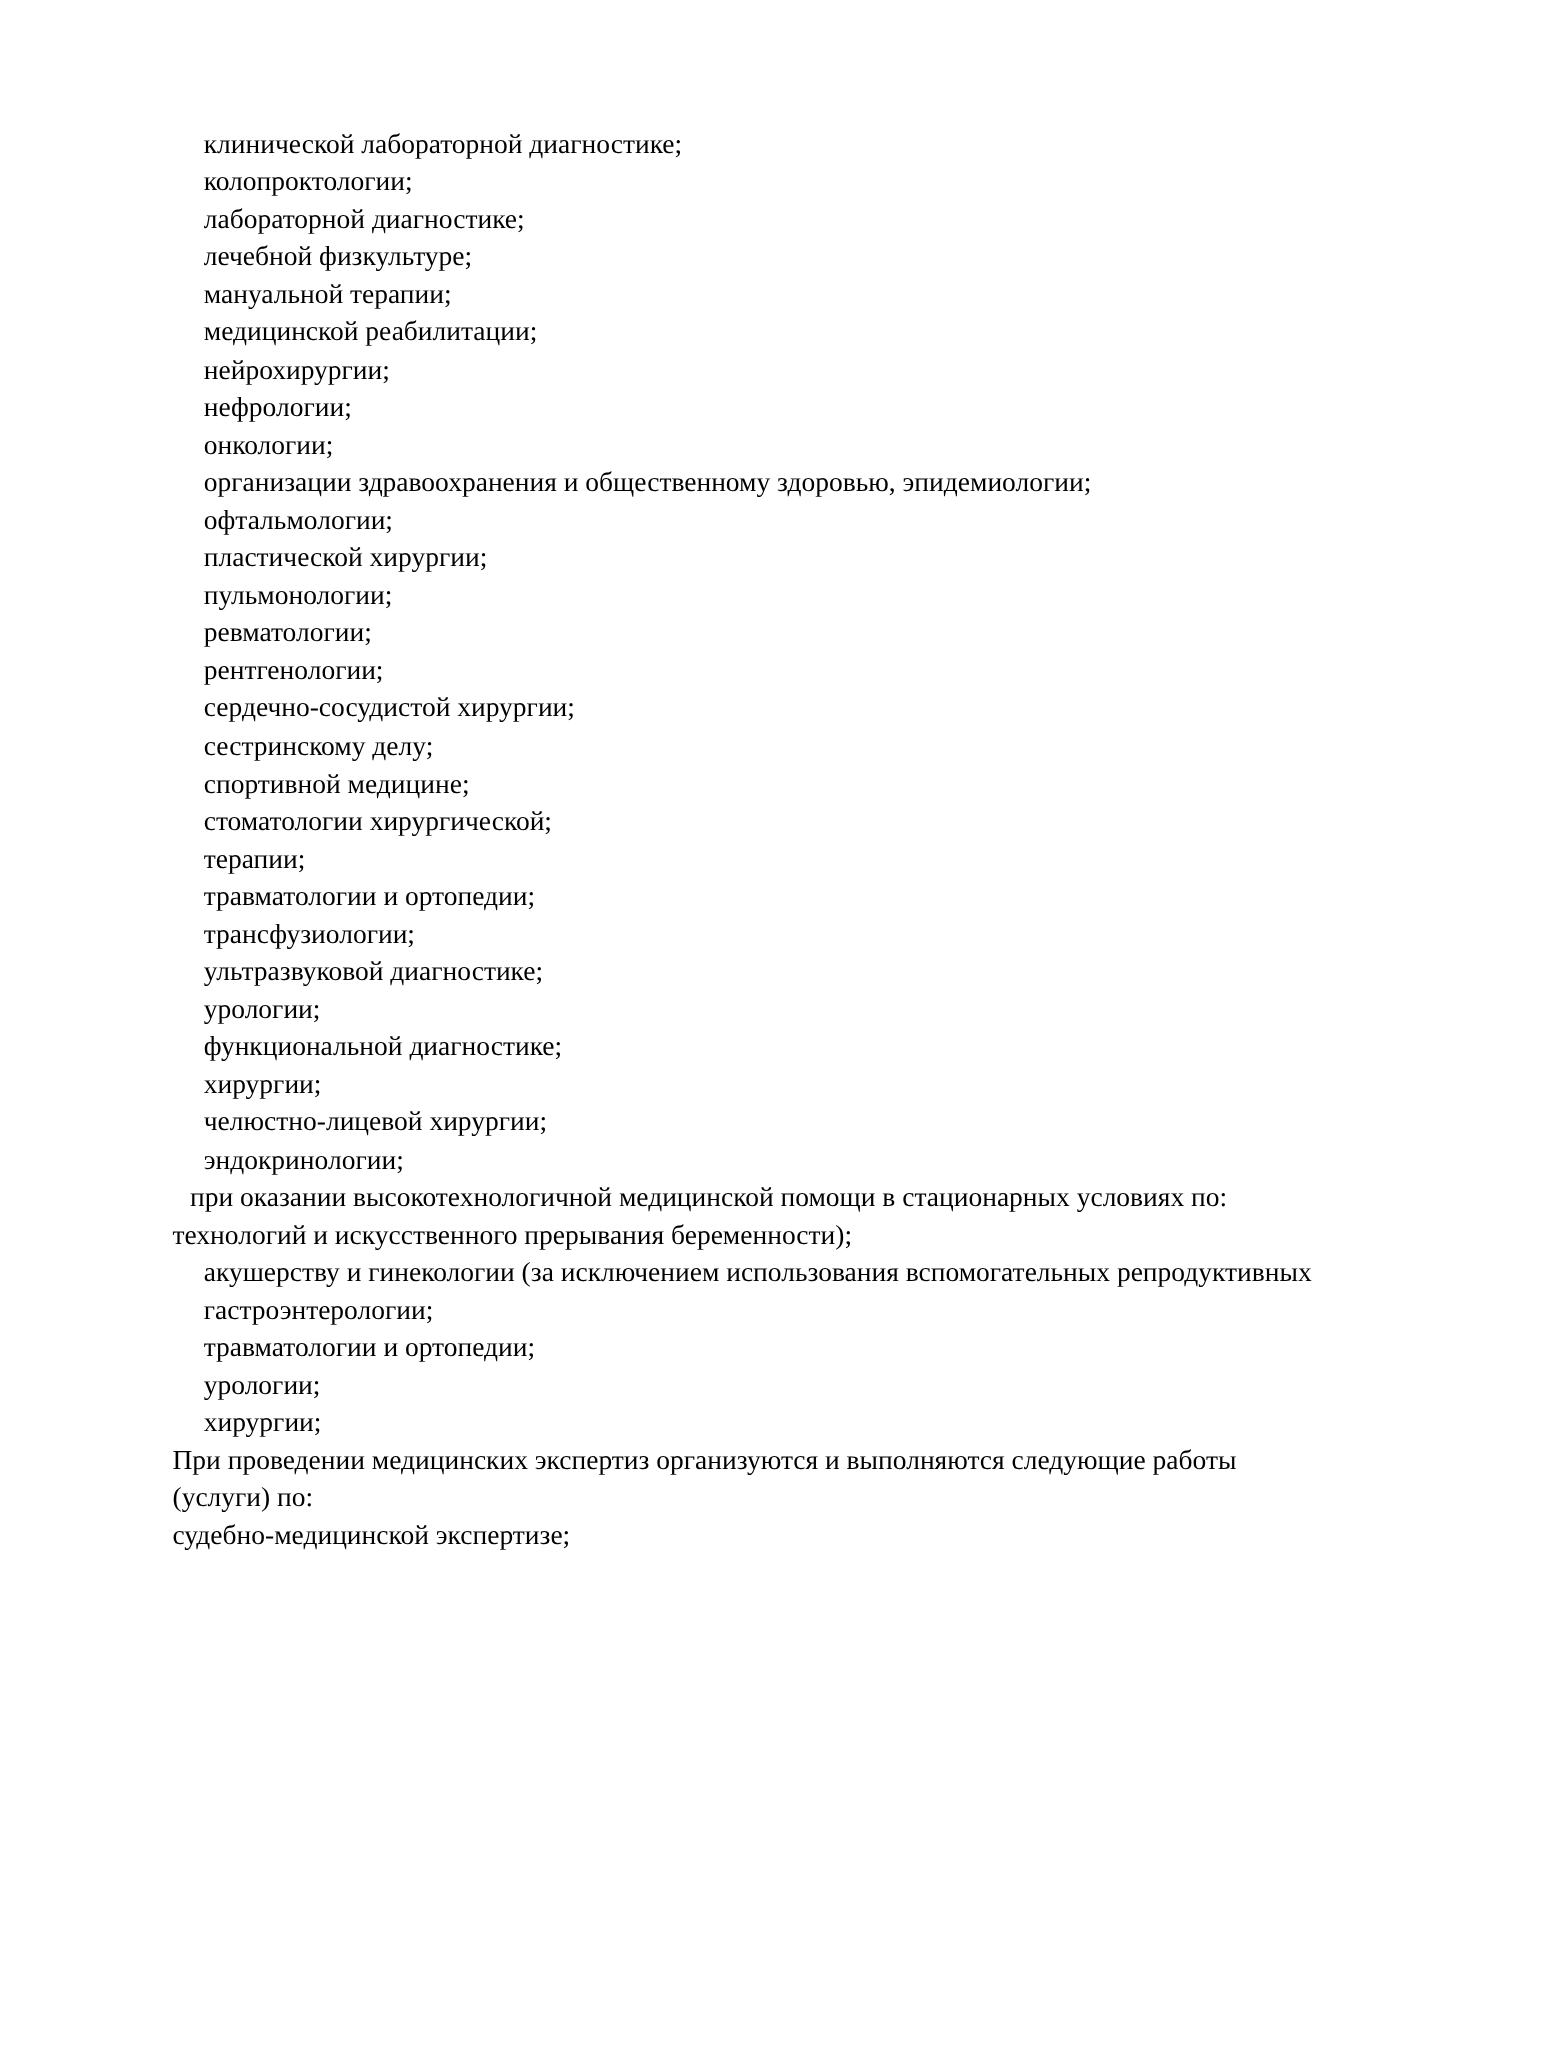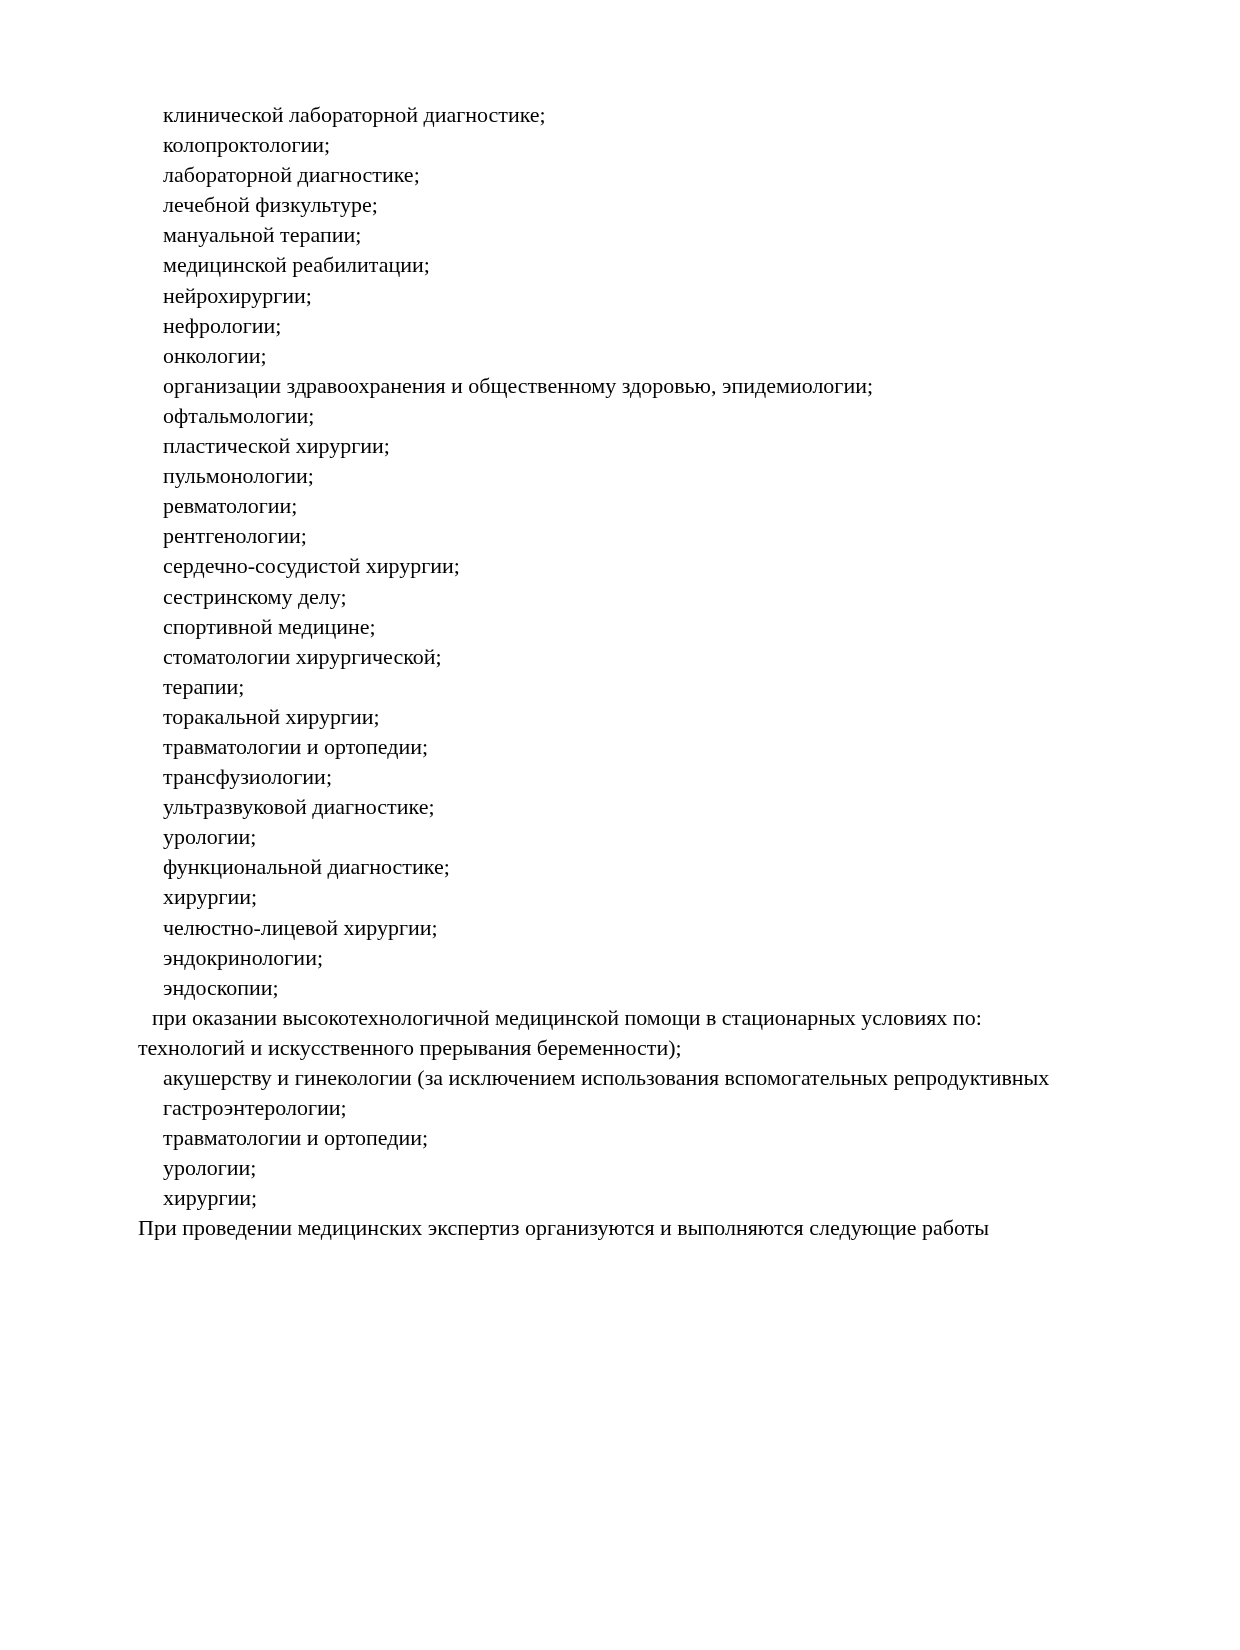--- a/index.html
+++ b/index.html
@@ -52,30 +52,28 @@
       <div class="ln i3">офтальмологии;</div>
       <div class="ln i3">пластической хирургии;</div>
       <div class="ln i3">пульмонологии;</div>
       <div class="ln i3">ревматологии;</div>
       <div class="ln i3">рентгенологии;</div>
       <div class="ln i3">сердечно-сосудистой хирургии;</div>
       <div class="ln i3">сестринскому делу;</div>
       <div class="ln i3">спортивной медицине;</div>
       <div class="ln i3">стоматологии хирургической;</div>
       <div class="ln i3">терапии;</div>
-      <div class="ln i3">торакальной хирургии;</div>
       <div class="ln i3">травматологии и ортопедии;</div>
       <div class="ln i3">трансфузиологии;</div>
       <div class="ln i3">ультразвуковой диагностике;</div>
       <div class="ln i3">урологии;</div>
       <div class="ln i3">функциональной диагностике;</div>
       <div class="ln i3">хирургии;</div>
       <div class="ln i3">челюстно-лицевой хирургии;</div>
       <div class="ln i3">эндокринологии;</div>
-      <div class="ln i3">эндоскопии;</div>
       <div class="ln i2">при оказании высокотехнологичной медицинской помощи в стационарных условиях по:</div>
       <div class="ln i0">технологий и искусственного прерывания беременности);</div>
       <div class="ln i3">акушерству и гинекологии (за исключением использования вспомогательных репродуктивных</div>
       <div class="ln i3">гастроэнтерологии;</div>
       <div class="ln i3">травматологии и ортопедии;</div>
       <div class="ln i3">урологии;</div>
       <div class="ln i3">хирургии;</div>
       <div class="ln i0">При проведении медицинских экспертиз организуются и выполняются следующие работы</div>
       <div class="ln i0">(услуги) по:</div>
       <div class="ln i1">судебно-медицинской экспертизе;</div>

